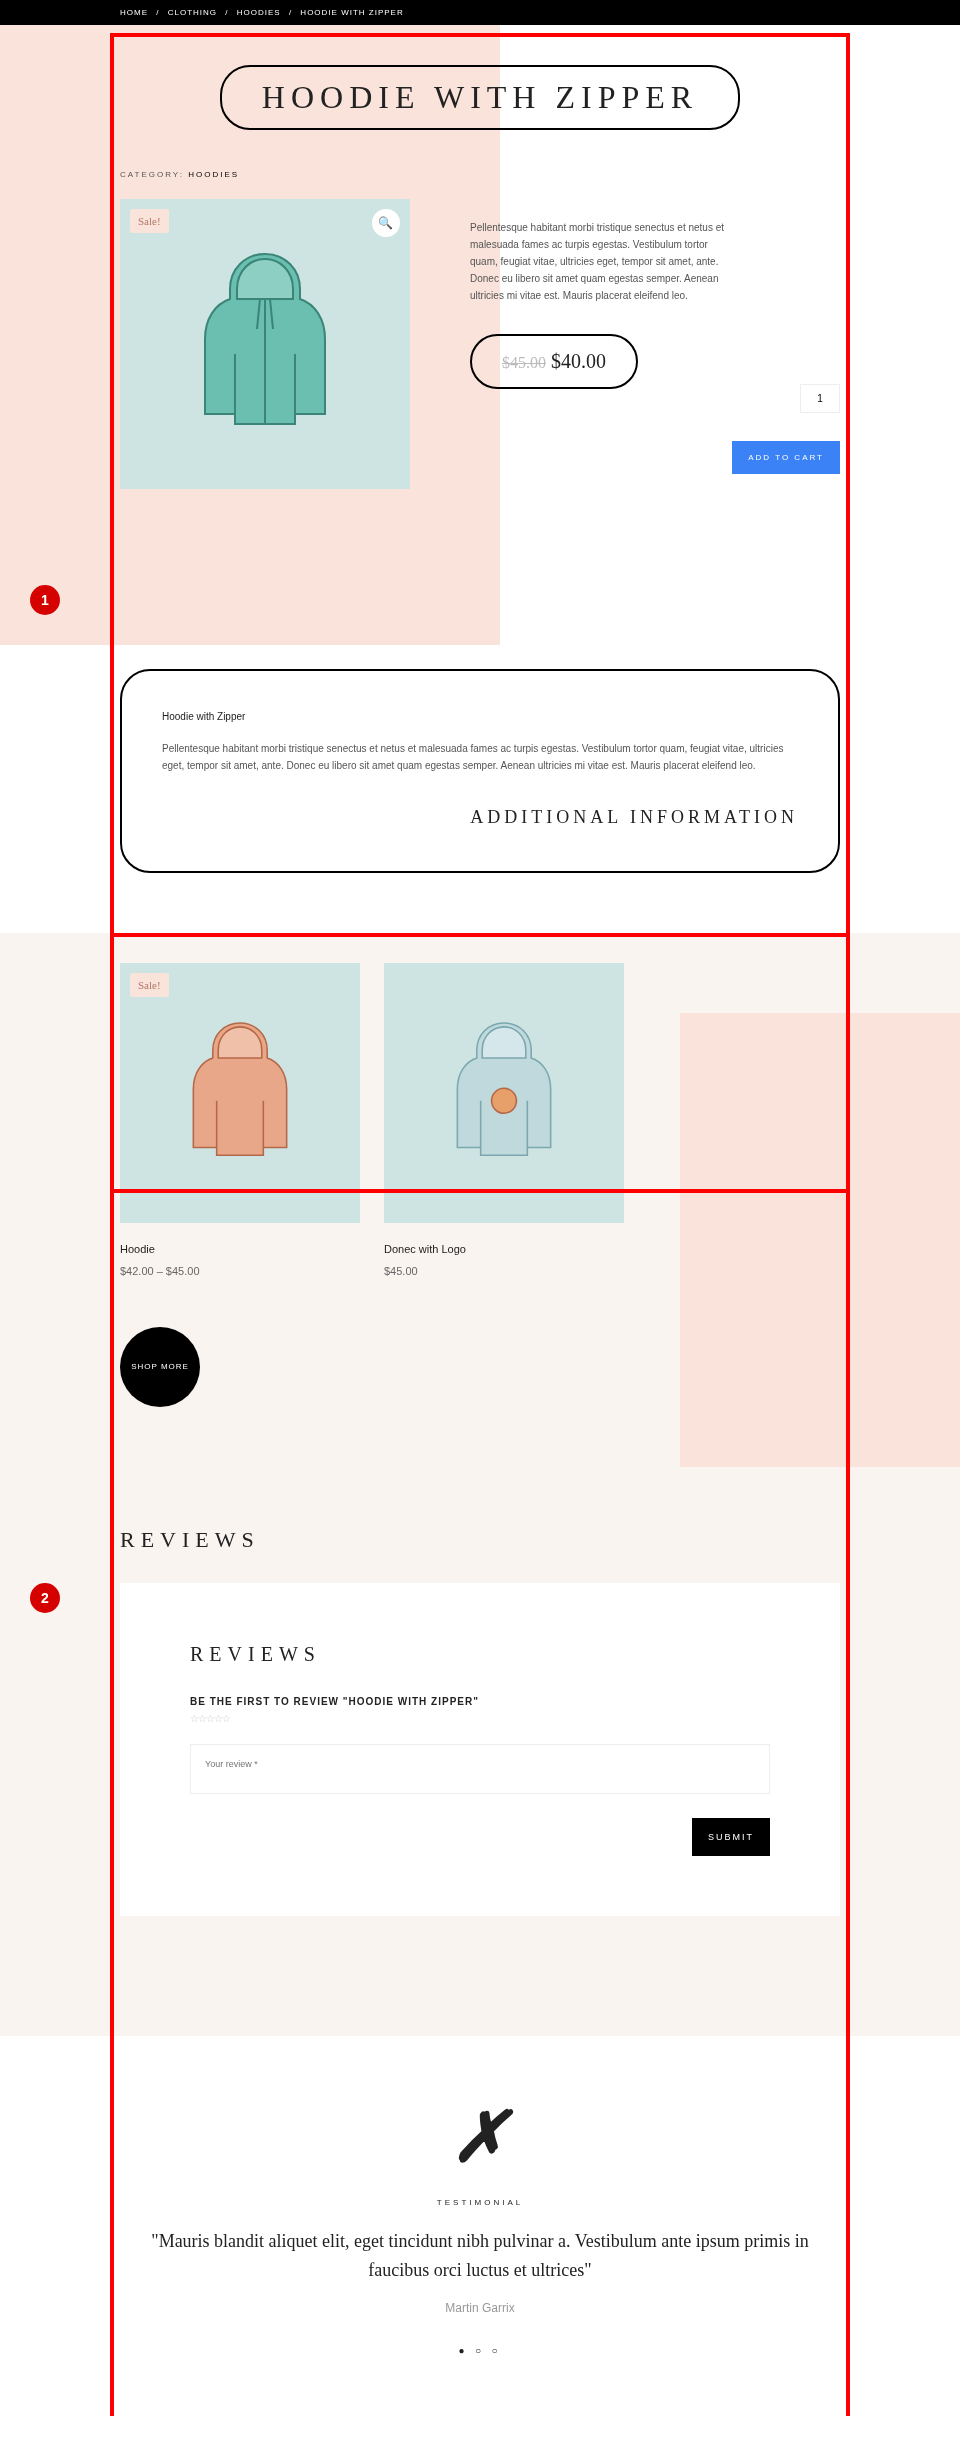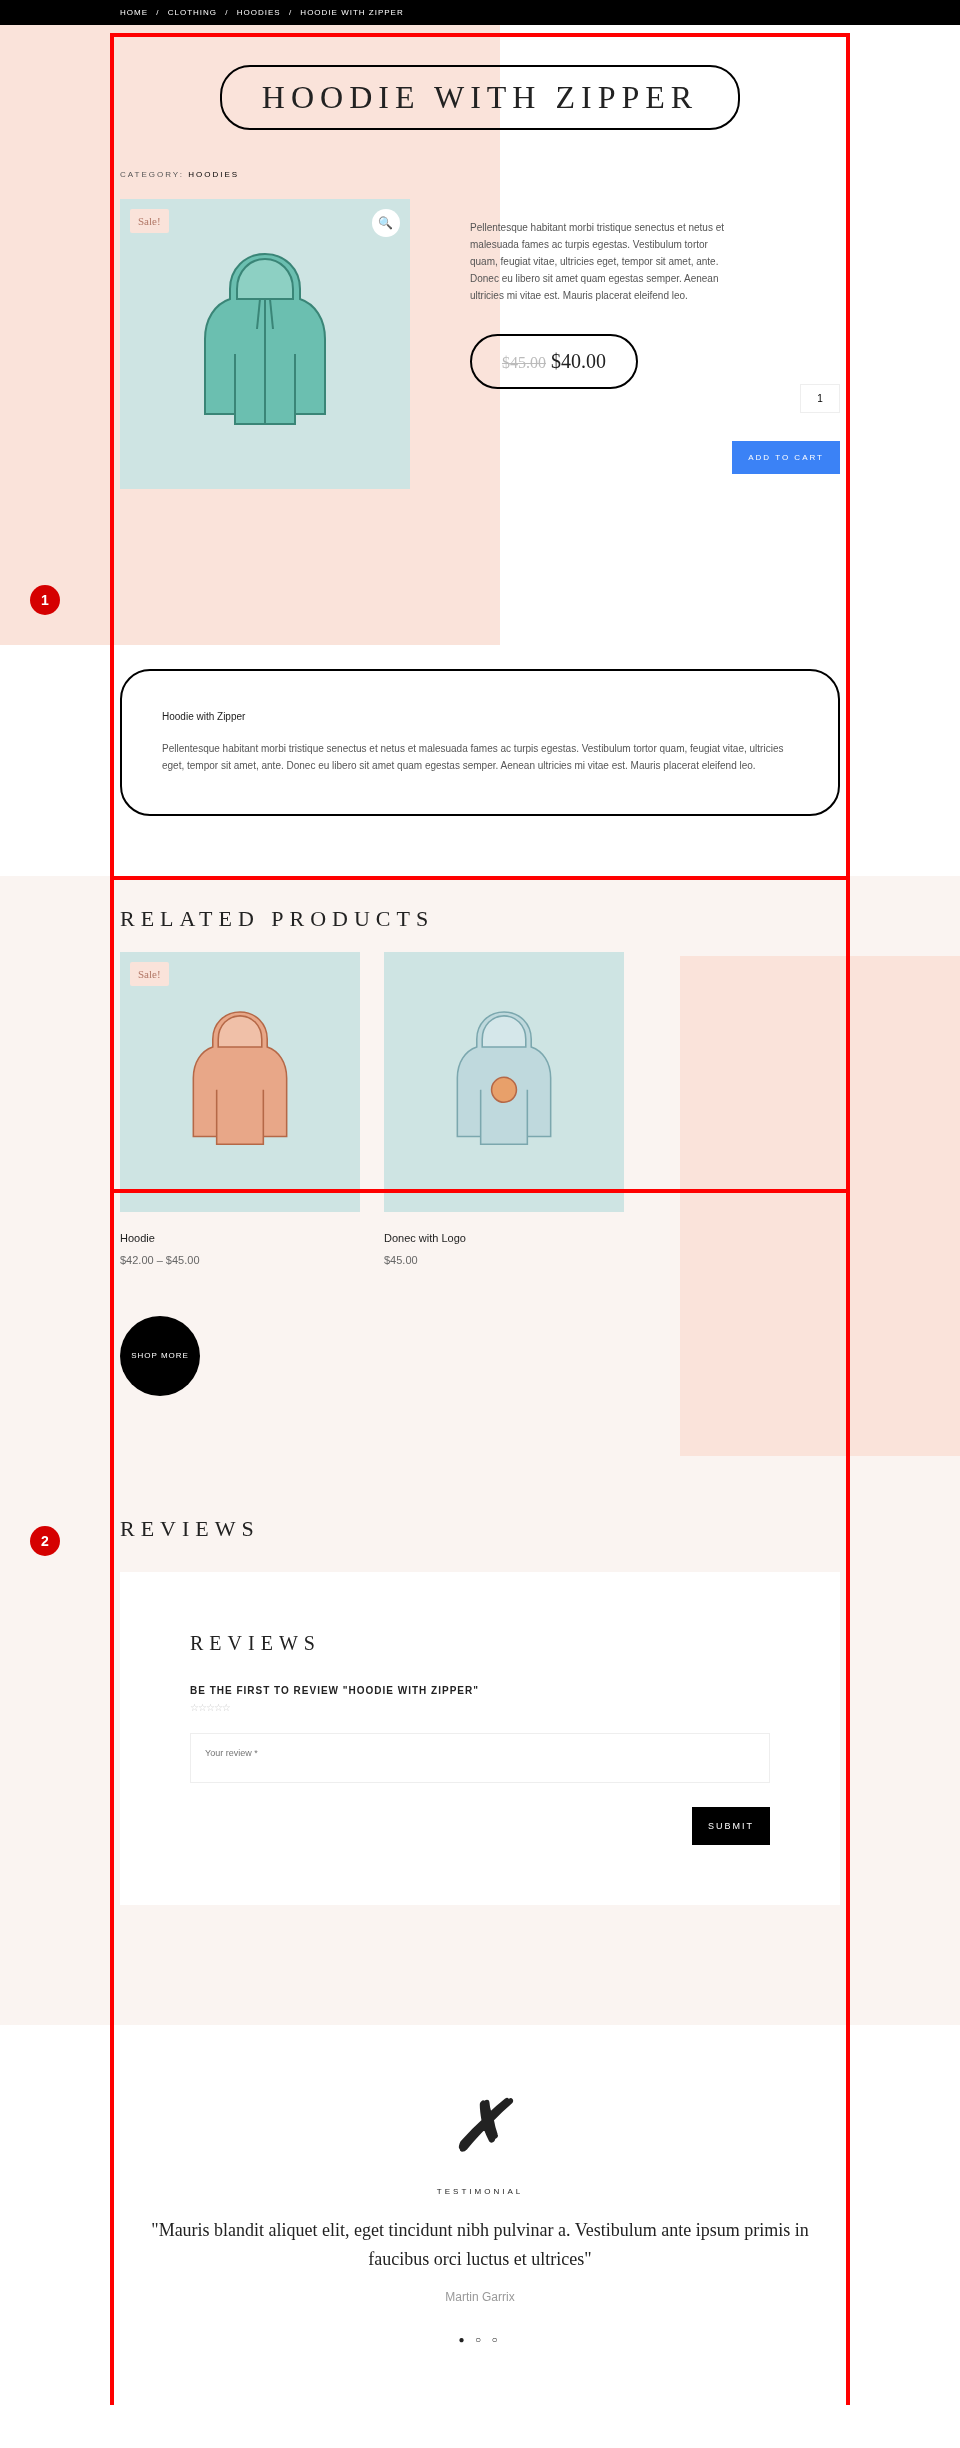--- a/index.html
+++ b/index.html
@@ -129,32 +129,34 @@
           <span class="new">$40.00</span>
         </div>
         <input class="qty" value="1" style="">
         <button class="add-cart">ADD TO CART</button>
       </div>
     </div>
 
     <div class="desc-box">
       <div class="small">Hoodie with Zipper</div>
       <p>Pellentesque habitant morbi tristique senectus et netus et malesuada fames ac turpis egestas. Vestibulum tortor quam, feugiat vitae, ultricies eget, tempor sit amet, ante. Donec eu libero sit amet quam egestas semper. Aenean ultricies mi vitae est. Mauris placerat eleifend leo.</p>
+      <div class="addl">
+        <h3>ADDITIONAL INFORMATION</h3>
+      </div>
     </div>
   </div>
 </div>
 
 <div class="section2-wrap">
   <div class="redbox2" style="height:1960px"></div>
 
   <div class="related-section">
     <div class="bg-pink2"></div>
     <div class="marker2">2</div>
     <div class="content-wrap">
-      <h2>RELATED PRODUCTS</h2>
       <div class="products-grid">
         <div class="product-card">
           <div class="thumb">
             <span class="sale-badge" style="top:10px;left:10px">Sale!</span>
             <svg width="140" height="160" viewBox="0 0 180 200">
               <path d="M90 10 C70 10 55 25 55 45 L55 55 C40 60 30 75 30 95 L30 170 L60 170 L60 110 L60 180 L120 180 L120 110 L120 170 L150 170 L150 95 C150 75 140 60 125 55 L125 45 C125 25 110 10 90 10 Z" fill="#e8a788" stroke="#b56847" stroke-width="2"></path>
               <path d="M90 15 C75 15 62 27 62 45 L62 55 L118 55 L118 45 C118 27 105 15 90 15 Z" fill="#f0c0a8" stroke="#b56847" stroke-width="2"></path>
             </svg>
           </div>
           <div class="name">Hoodie</div>

